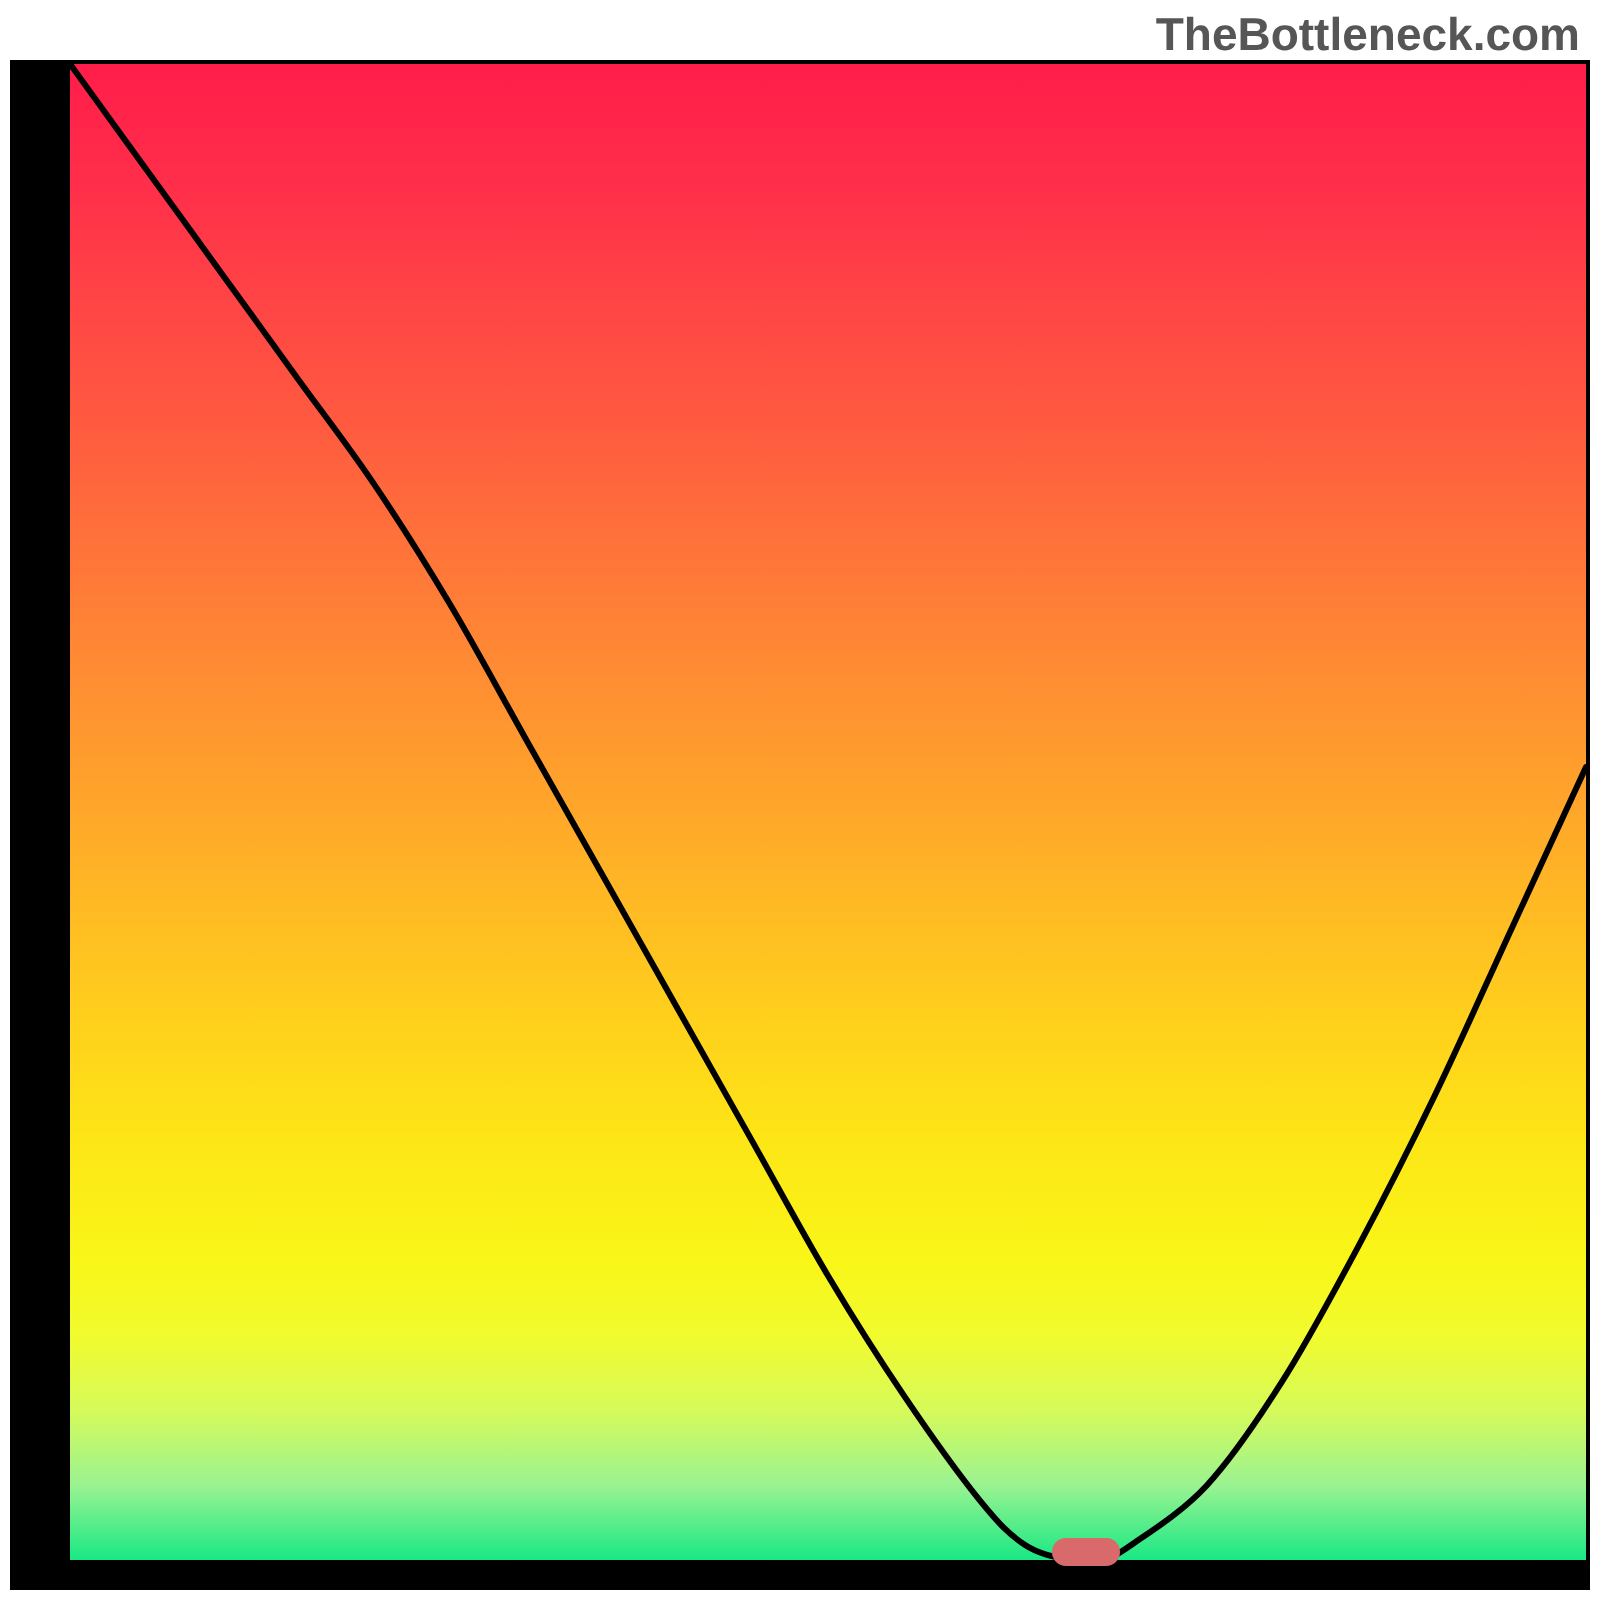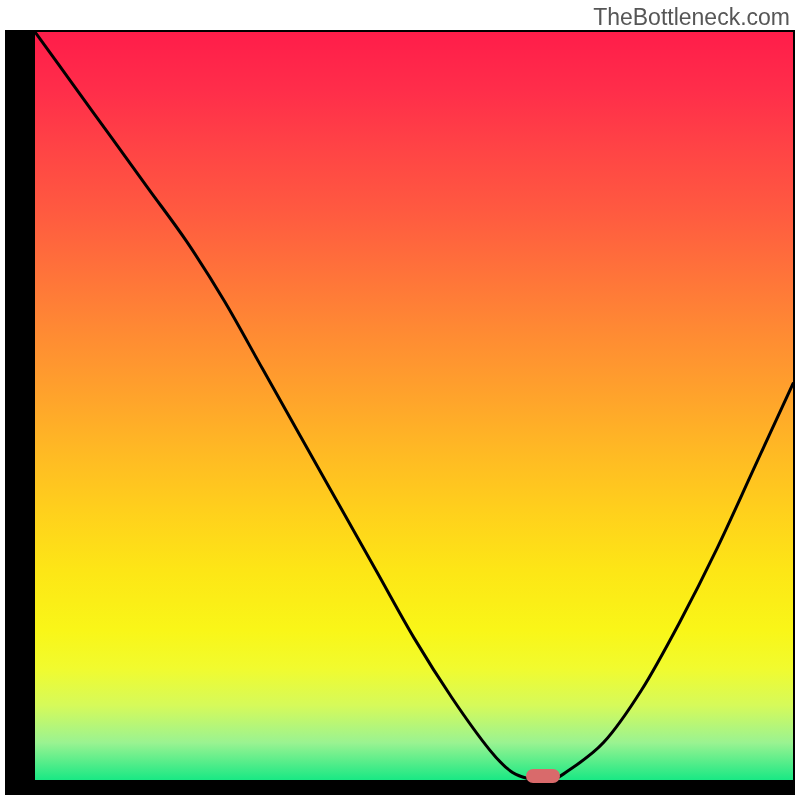--- a/index.html
+++ b/index.html
@@ -10,21 +10,21 @@
     height: 800px;
     position: relative;
     font-family: Arial, sans-serif;
   }
   .watermark {
     position: absolute;
     top: 4px;
     right: 10px;
     font-size: 23px;
     color: #565656;
-    font-weight: 400;
+    font-weight: 700;
     z-index: 10;
   }
   .chart-frame {
     position: absolute;
     top: 30px;
     left: 5px;
     width: 790px;
     height: 765px;
     background: #000;
   }

